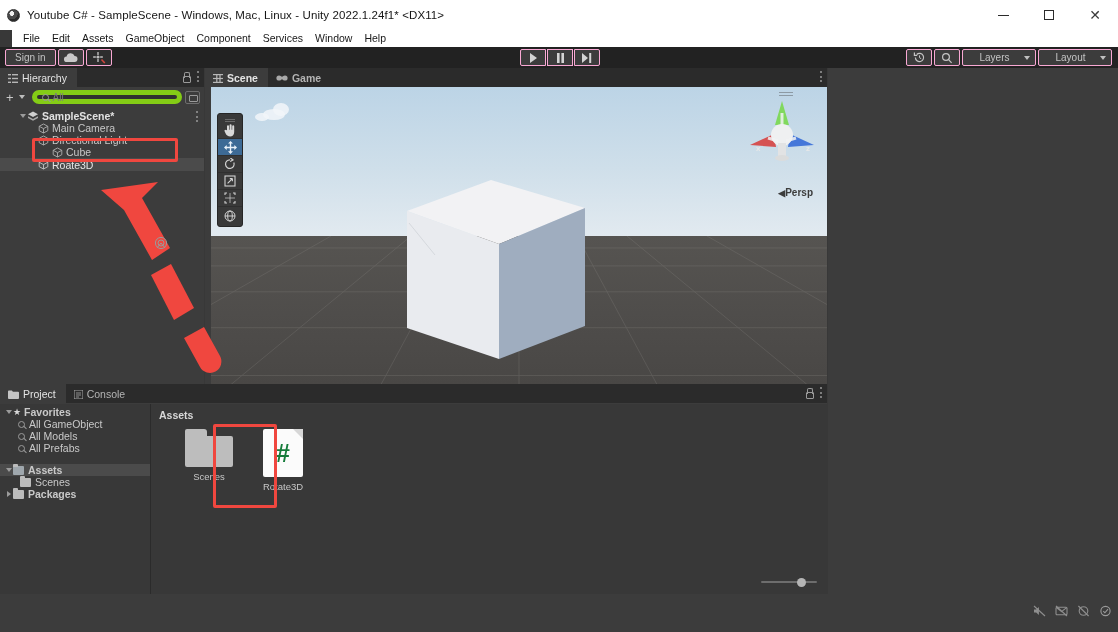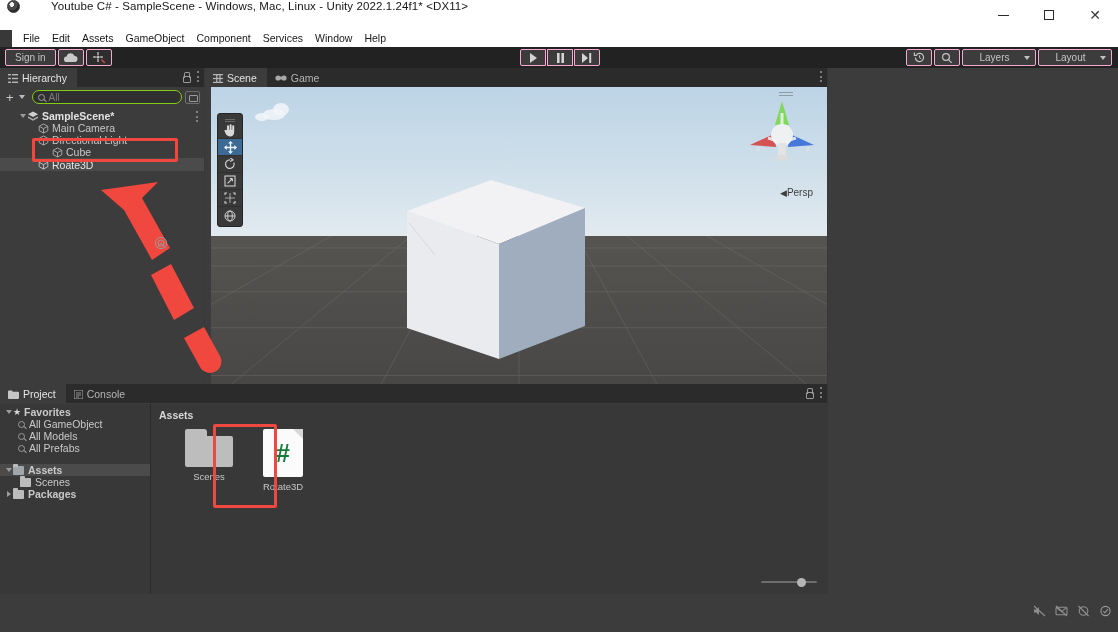--- a/index.html
+++ b/index.html
@@ -10,21 +10,21 @@
     background:#383838;
     color:#d2d2d2;
     -webkit-font-smoothing: antialiased;
   }
   .app { position:relative; width:1118px; height:632px; }
 
   
   .titlebar {
     position:absolute; left:0; top:0; width:1118px; height:30px;
     background:#ffffff; color:#1a1a1a;
-    display:flex; gap:24px;
+    display:flex; align-items:center;
   }
   .title-ico {
     width:13px; height:13px; margin-left:7px; margin-right:7px;
     border-radius:50%;
     background:radial-gradient(circle at 35% 32%, #f0f0f0 0 22%, #4a4a4a 24% 55%, #2b2b2b 57% 100%);
     border:1px solid #333; flex:0 0 auto;
   }
   .title-text { font-size:11.5px; letter-spacing:.1px; white-space:nowrap; color:#151515; }
   .win-btns { margin-left:auto; display:flex; height:30px; }
   .win-btn {
@@ -87,21 +87,21 @@
   .kebab { width:3px; height:11px; display:flex; flex-direction:column; justify-content:space-between; }
   .kebab b { display:block; width:2px; height:2px; background:#9a9a9a; border-radius:50%; }
 
   
   #hierarchy { left:0; top:68px; width:204px; height:316px; background:#3c3c3c; }
   .hier-toolbar { height:20px; background:#3c3c3c; display:flex; align-items:center; padding:0 4px; gap:3px; }
   .plus-btn { color:#c8c8c8; font-size:13px; line-height:11px; padding:0 2px; }
   .mini-caret { border-left:3.5px solid transparent; border-right:3.5px solid transparent;
                 border-top:4px solid #bdbdbd; margin-right:4px; }
   .searchfield {
-    flex:1; height:14px; background:#303030; border:1px solid #84cc16; border-radius:7px;
+    flex:1; height:14px; background:#303030; border:5px solid #84cc16; border-radius:7px;
     display:flex; align-items:center; padding:0 5px; gap:4px; color:#7c7c7c; font-size:10px;
   }
   .mag { width:7px; height:7px; border:1.2px solid #9a9a9a; border-radius:50%; position:relative; flex:0 0 auto; }
   .mag::after { content:""; position:absolute; right:-3px; bottom:-2px; width:4px; height:1.2px;
                 background:#9a9a9a; transform:rotate(45deg); }
   .hier-filter-ico { width:15px; height:13px; border:1px solid #6e6e6e; border-radius:2px; flex:0 0 auto;
                      position:relative; }
   .hier-filter-ico::after { content:""; position:absolute; left:3px; top:3px; width:7px; height:5px;
                             border:1px solid #9a9a9a; border-radius:1px; }
   .hrow {
@@ -113,21 +113,21 @@
   .twist i { border-left:3.5px solid transparent; border-right:3.5px solid transparent;
              border-top:4px solid #9b9b9b; }
   .twist.right i { border-top:3.5px solid transparent; border-bottom:3.5px solid transparent;
                    border-left:4px solid #9b9b9b; border-right:none; }
   .cube-ico { width:11px; height:11px; flex:0 0 auto; margin-right:3px; position:relative; }
   .scene-ico { width:12px; height:11px; flex:0 0 auto; margin-right:3px; }
   .hrow-label { white-space:nowrap; }
   .hier-kebab { position:absolute; right:5px; top:1px; }
 
   
-  #sceneview { left:205px; top:68px; width:622px; height:316px; background:#3c3c3c; }
+  #sceneview { left:205px; top:68px; width:622px; height:316px; background:#3c3c3c;font-weight:bold; }
   .scene-toolbar2 { height:19px; background:#3c3c3c; display:flex; align-items:center; padding-left:6px; gap:2px; }
   .st-btn {
     height:15px; background:#4a4a4a; border:1px solid #2b2b2b; border-radius:2px;
     display:flex; align-items:center; color:#c8c8c8; font-size:9.5px; padding:0 4px; gap:3px;
   }
   .st-btn.blue { background:#2c5d87; border-color:#24455f; }
   .st-sep { width:1px; height:13px; background:#2b2b2b; margin:0 4px; }
   .orange-sq { width:9px; height:9px; border:1.4px solid #d97b33; border-radius:2px; flex:0 0 auto; }
   .scene-right { margin-left:auto; display:flex; align-items:center; gap:2px; padding-right:5px; }
 

